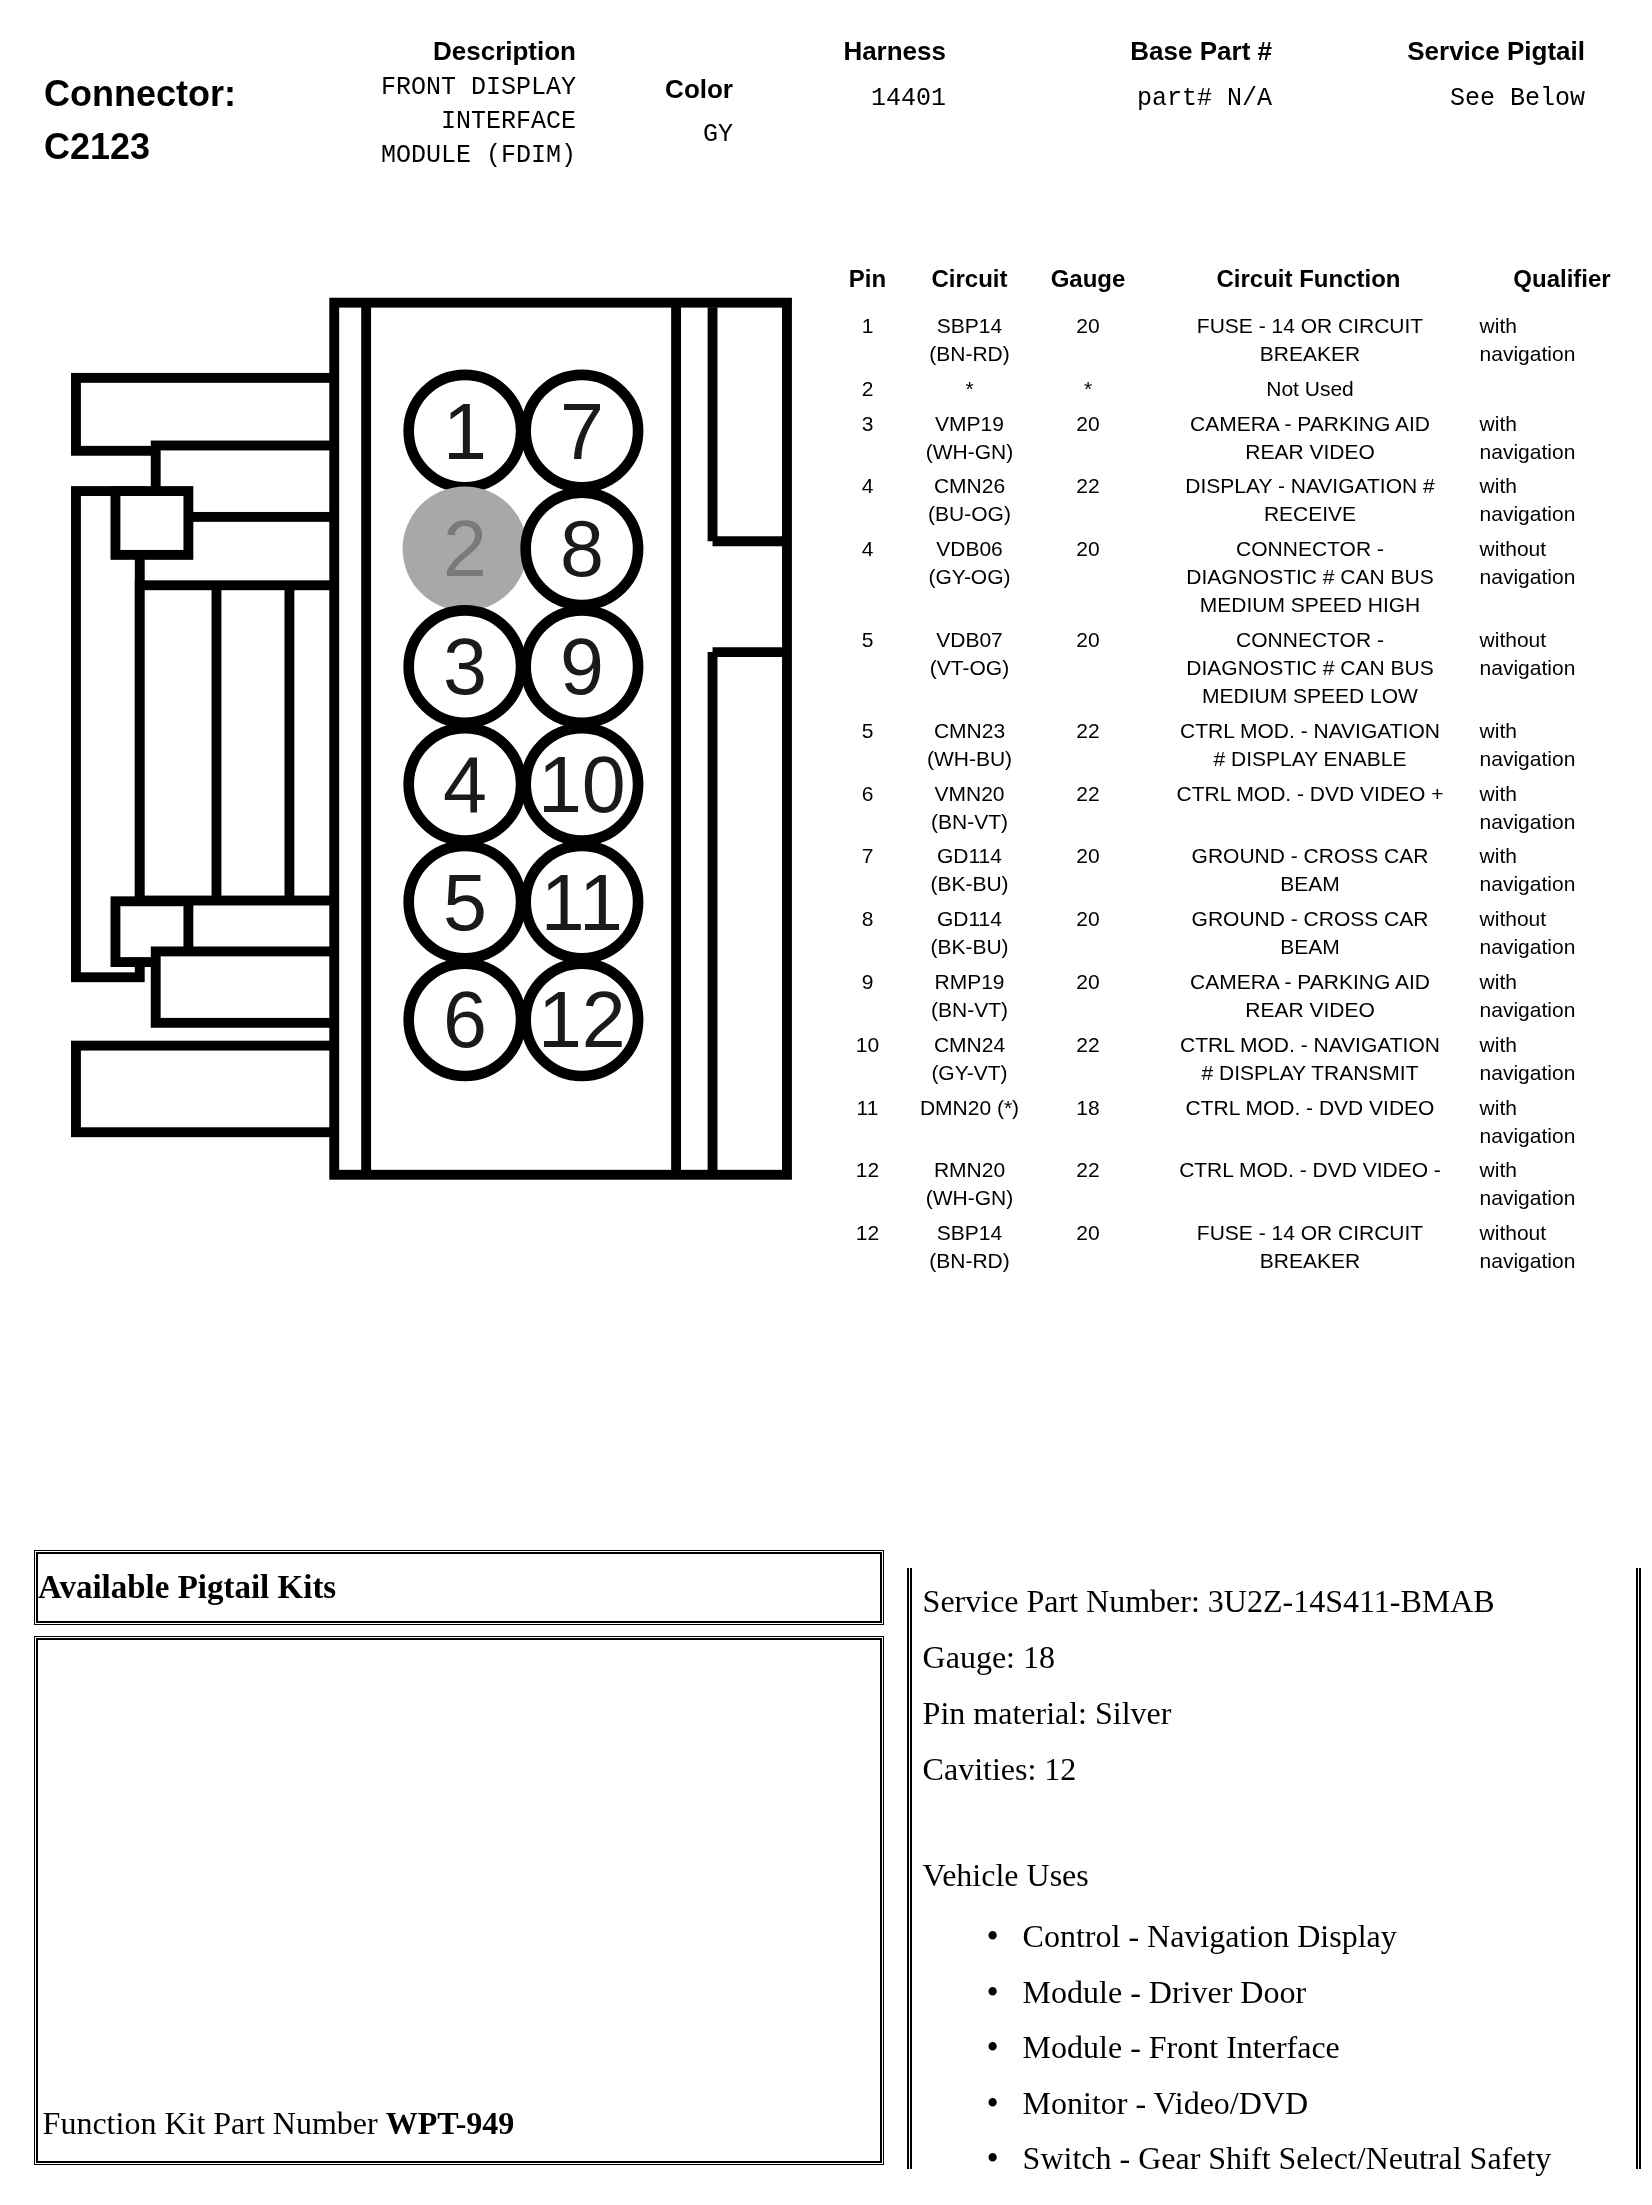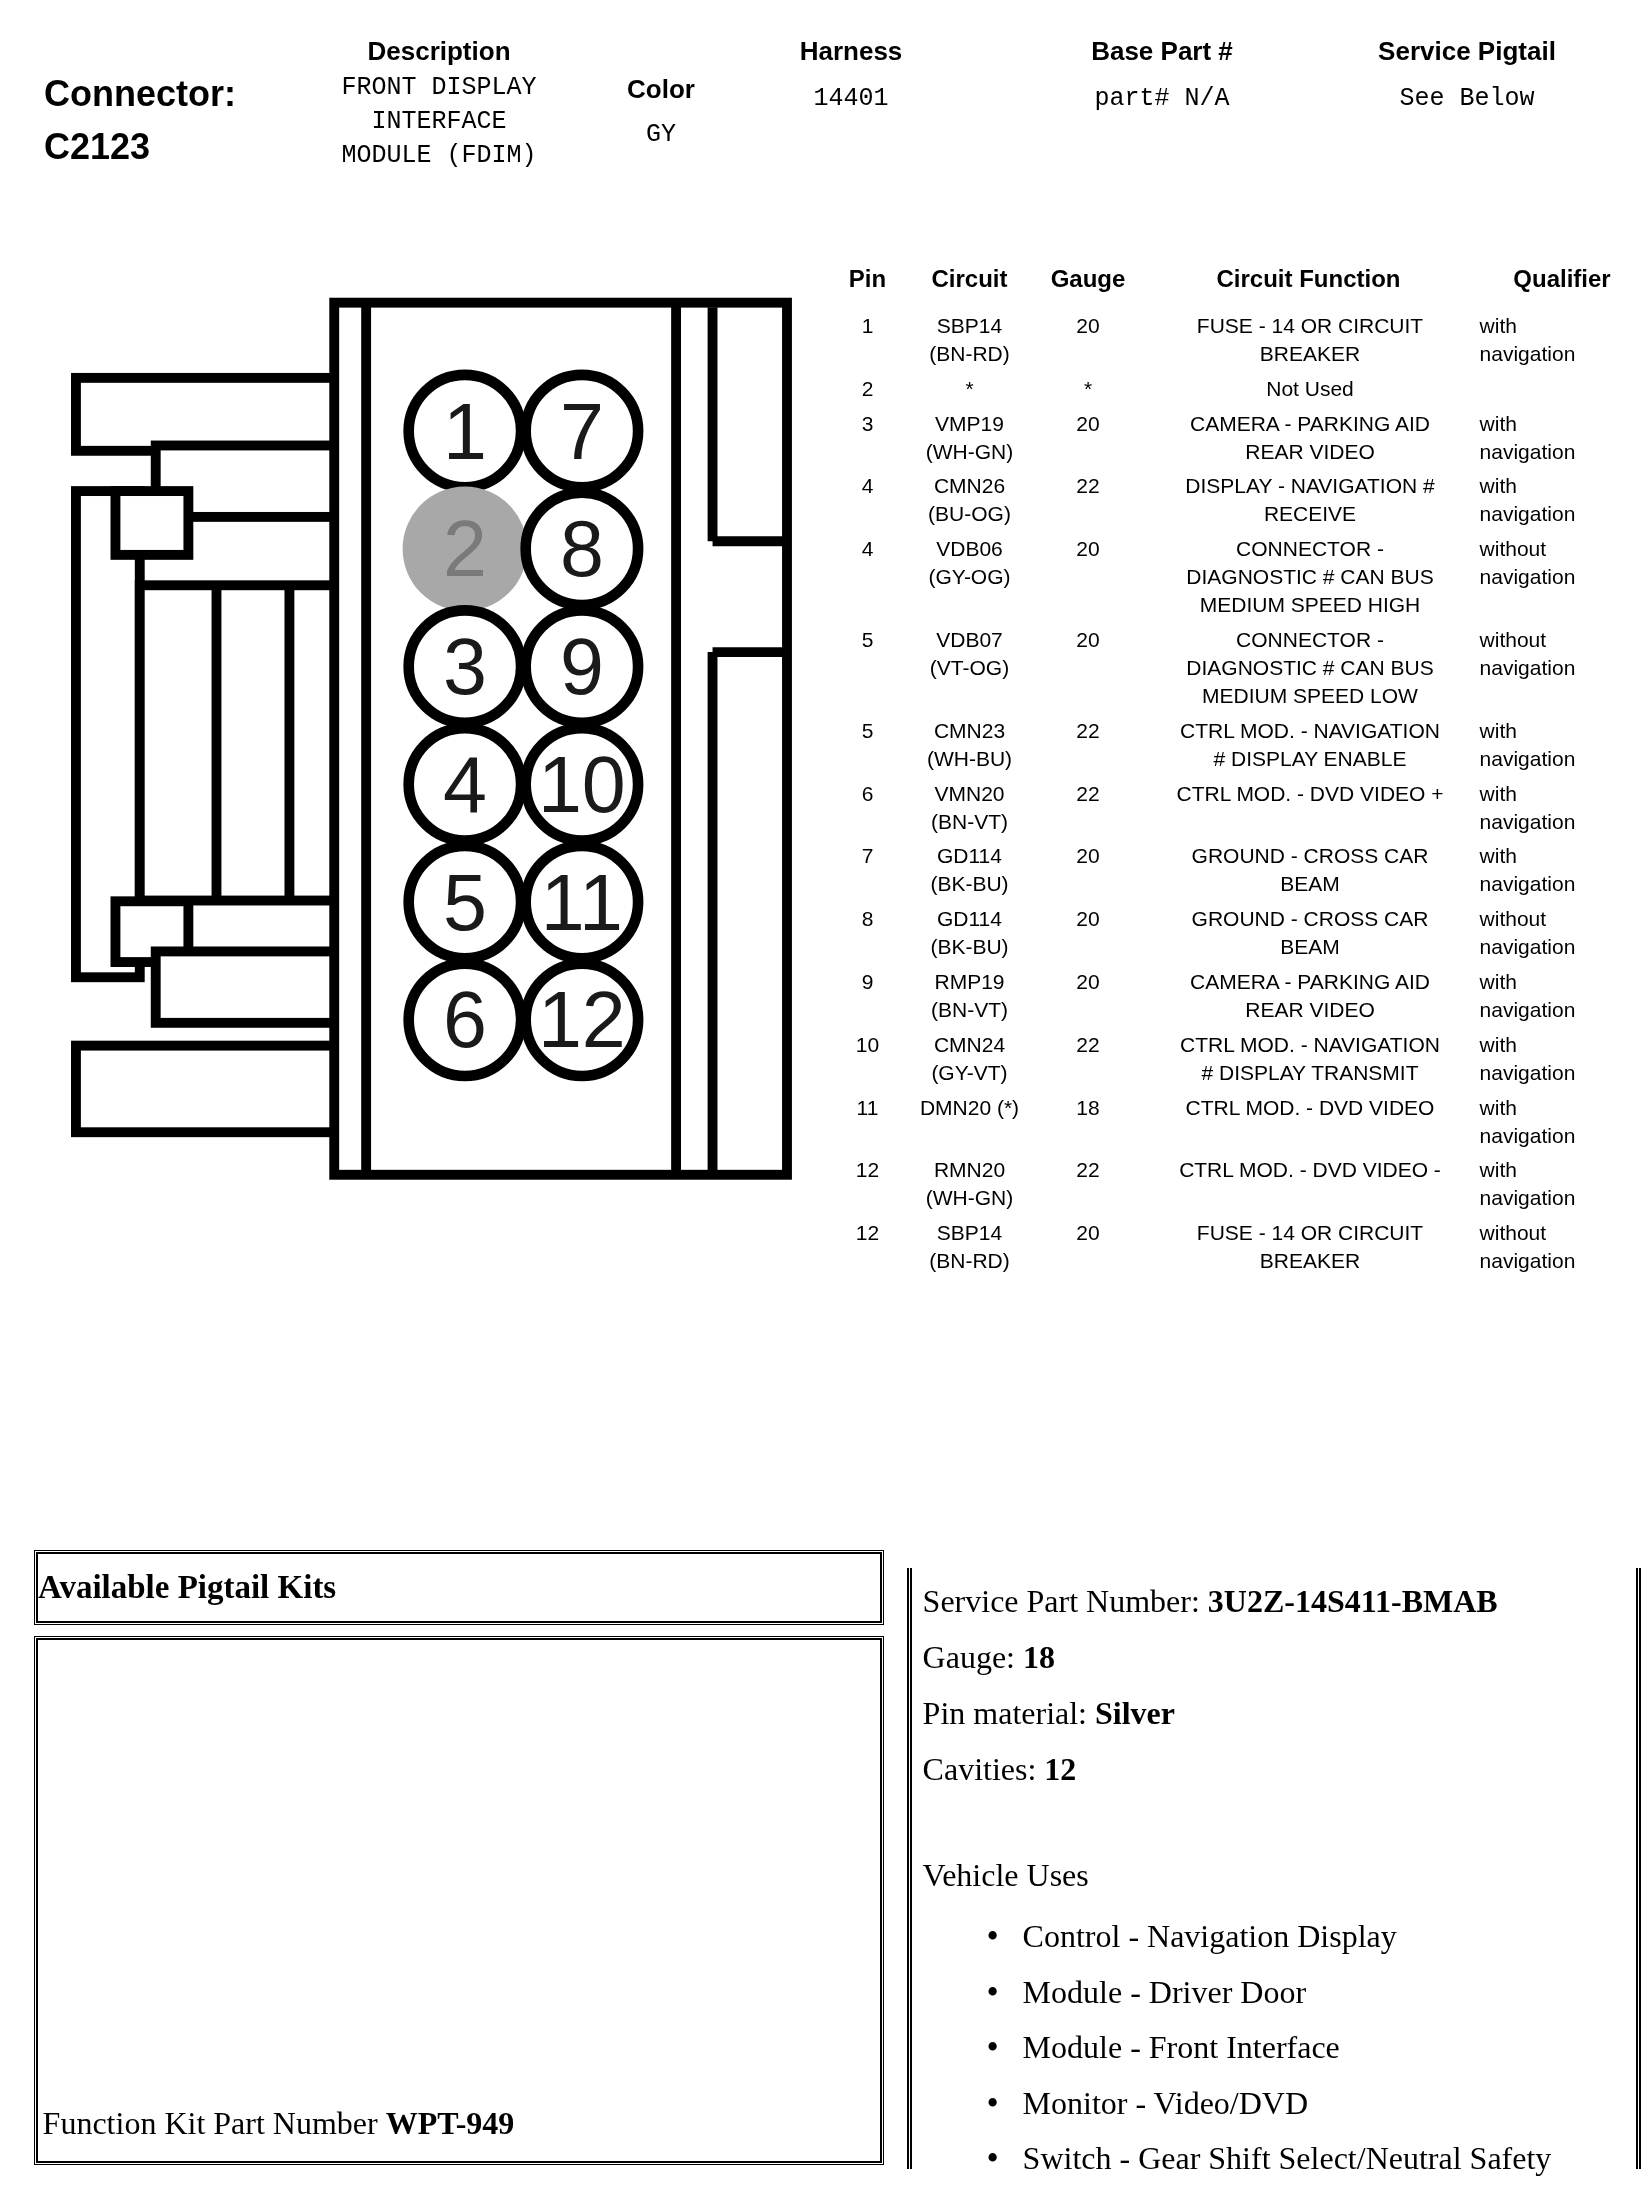--- a/index.html
+++ b/index.html
@@ -1,19 +1,19 @@
 <!DOCTYPE html>
 <html style="font-size:12px"><head>
 <meta charset="utf-8">
 <style>
   html,body{margin:0;padding:0;background:#fff;}
   #page{position:relative;width:1652px;height:2205px;background:#fff;
         font-family:"Liberation Sans",sans-serif;color:#000;overflow:hidden;}
   .abs{position:absolute;}
-  .ctr{text-align:center;}
+  .ctr{text-align:right;}
   
   #connector-block{left:44px;top:67px;font-size:36px;font-weight:bold;line-height:53px;}
   .hdr-label{font-size:26px;font-weight:bold;}
   .hdr-value{font-size:25px;font-weight:normal;font-family:Liberation Mono, monospace;}
   #desc-col{left:302px;top:36px;width:274px;}
   #desc-value{left:302px;top:71px;width:274px;line-height:34px;}
   #color-col{left:589px;top:74px;width:144px;}
   #color-value{left:589px;top:120px;width:144px;}
   #harness-col{left:756px;top:36px;width:190px;}
   #harness-value{left:756px;top:84px;width:190px;}
@@ -35,21 +35,21 @@
   .serif{font-family:"Liberation Serif",serif;}
   #kits-header-box{left:36px;top:1552px;width:842px;height:67px;border:2.3px solid #000;
      outline:0.8px solid #000;outline-offset:1.5px;}
   #kits-header-box .t{font-size:33px;font-weight:bold;line-height:67px;}
   #kits-body-box{left:36px;top:1638px;width:842px;height:521px;border:2.3px solid #000;
      outline:0.8px solid #000;outline-offset:1.5px;}
   #kit-part-line{position:absolute;left:4.6px;top:465px;font-size:32px;white-space:nowrap;}
   #service-panel{left:907px;top:1568px;width:713px;height:596px;
      border-left:5.3px double #000;border-right:5.3px double #000;padding:4.6px 0 0 10.6px;}
   .spec-line{font-size:32px;line-height:56px;white-space:nowrap;}
-  .spec-line b{font-weight:bold;}
+  .spec-line b{font-weight:normal;}
   #vehicle-uses-title{font-size:32px;margin-top:50px;line-height:56px;}
   #vehicle-uses-list{margin:16.7px 0 0 0;padding:0 0 0 100px;list-style:none;}
   #vehicle-uses-list li{font-size:32px;line-height:35px;margin-bottom:20.5px;position:relative;}
   #vehicle-uses-list li::before{content:"\2022";position:absolute;left:-36px;font-size:35px;}
 </style>
 </head>
 <body>
 
 <div id="page">
 

